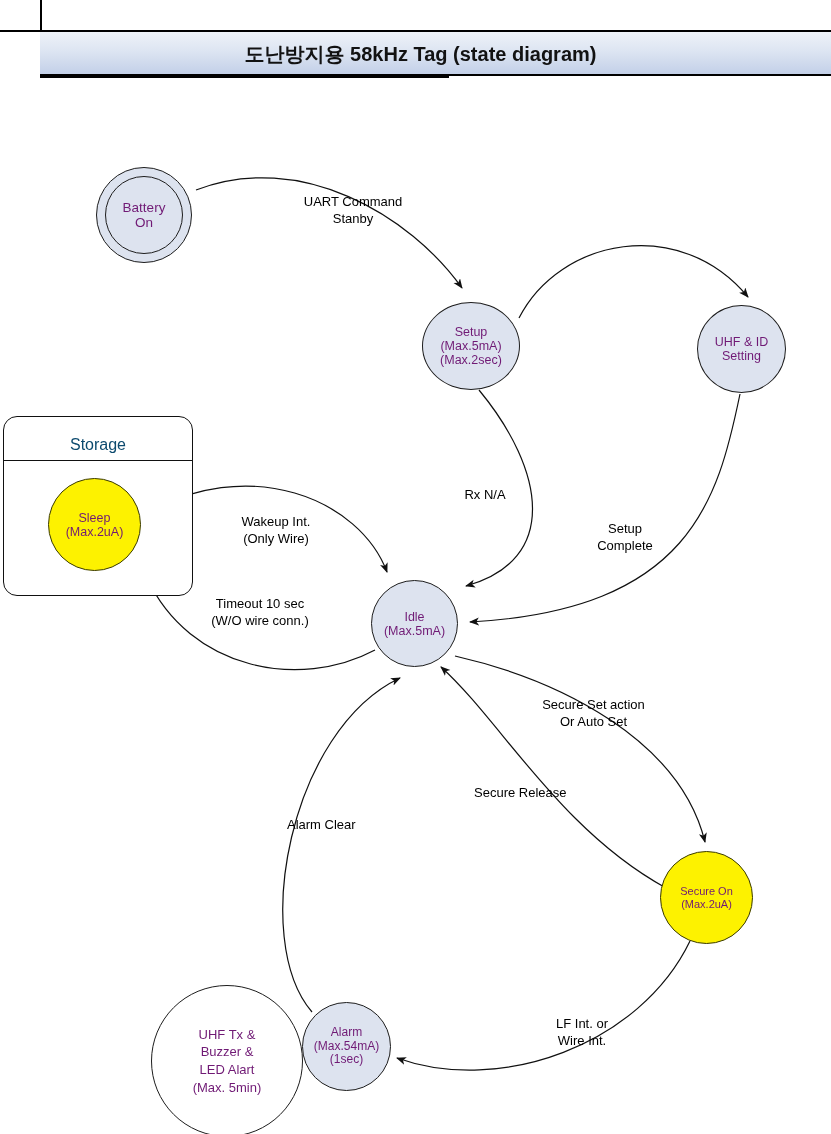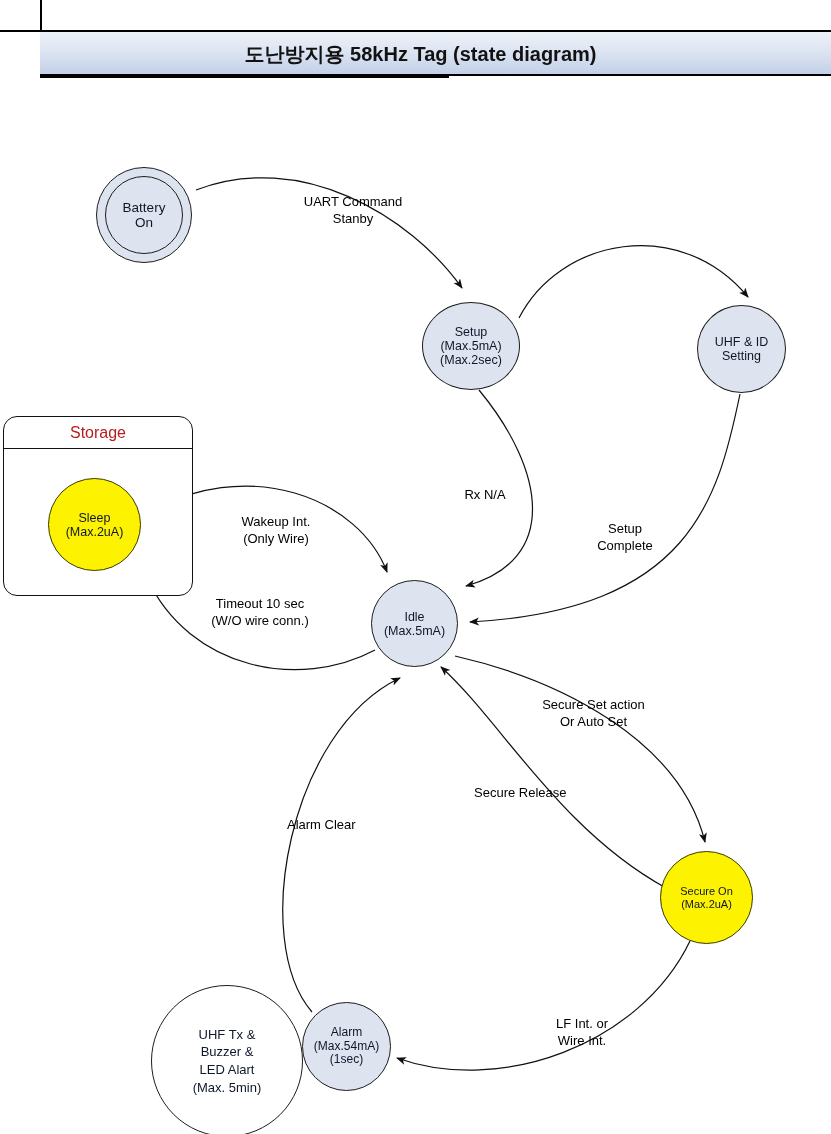--- a/index.html
+++ b/index.html
@@ -82,21 +82,21 @@
     position: absolute;
     box-sizing: border-box;
     display: flex;
     flex-direction: column;
     align-items: center;
     justify-content: center;
     border-radius: 50%;
     border: 1px solid #1d1d1d;
     text-align: center;
     line-height: 1.12;
-    color: #0f172a;
+    color: #701a75;
   }
   .node span { display: block; white-space: nowrap; }
   .fill-blue { background: #dde3ef; }
   .fill-yellow { background: #fdf200; border-color: #3a3a00; }
   .fill-white { background: #ffffff; }
   .node-battery-outer {
     left: 96px; top: 167px;
     width: 96px; height: 96px;
     font-size: 13.5px;
   }
@@ -155,28 +155,28 @@
     position: absolute;
     left: 3px; top: 416px;
     width: 190px; height: 180px;
     border: 1.6px solid #111111;
     border-radius: 14px;
     background: #ffffff;
     box-sizing: border-box;
   }
   .storage-title {
     position: absolute;
-    left: 0; top: 0;
+    left: 0; top: 12px;
     width: 100%;
     height: 32px;
     display: flex;
     align-items: center;
     justify-content: center;
     font-size: 16px;
-    color: #b91c1c;
+    color: #0c4a6e;
     border-bottom: 1.6px solid #111111;
     box-sizing: border-box;
   }
   
   .elabel {
     position: absolute;
     font-size: 13px;
     color: #000000;
     text-align: center;
     line-height: 1.28;

